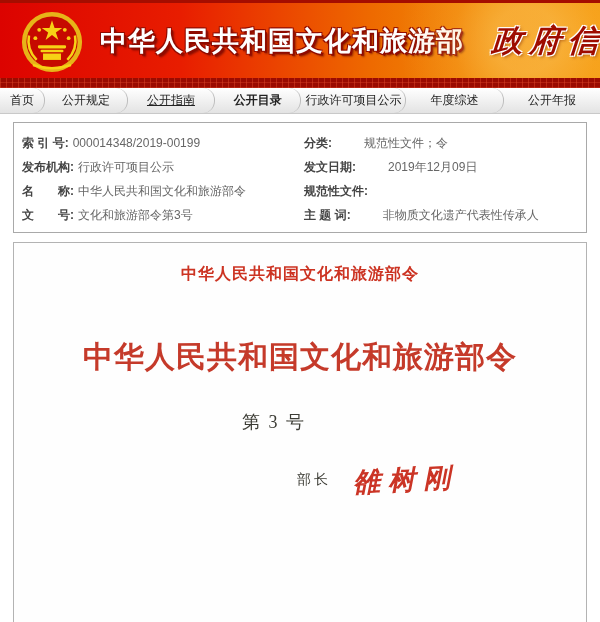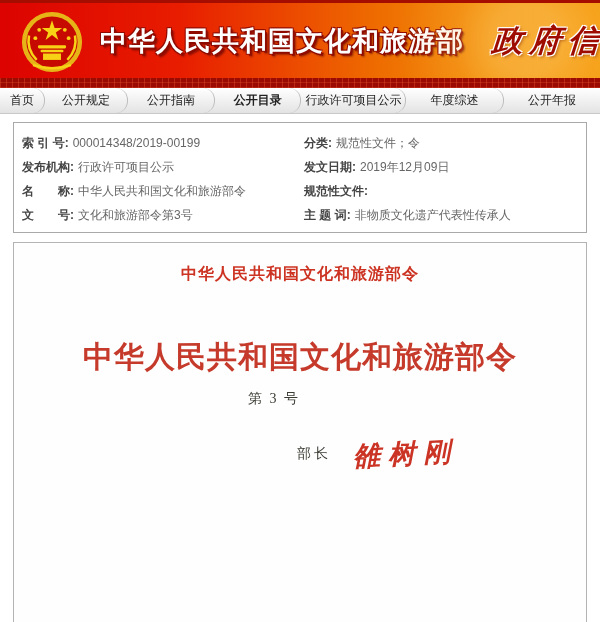--- a/index.html
+++ b/index.html
@@ -46,53 +46,53 @@
   .nav{
     display:flex;height:25px;align-items:stretch;
     background:linear-gradient(#ffffff,#e3e3e3);
     border-bottom:1px solid #c9c9c9;
   }
   .nav-item{
     display:flex;align-items:center;justify-content:center;
     font-size:12px;color:#222;cursor:pointer;
     border-right:1px solid #bdbdbd;white-space:nowrap;padding:8px 4px;box-sizing:border-box;border-radius:12px;
   }
-  .n0{flex:0 0 45px;} .n1{flex:1.05;} .n2{flex:1.1;} .n3{flex:1.1;font-weight:bold;}
+  .n0{flex:0 0 45px;} .n1{flex:1.05;} .n2{flex:1.1;text-decoration:underline;} .n3{flex:1.1;font-weight:bold;}
   .n4{flex:1.25;} .n5{flex:1.25;} .n6{flex:1.25;border-right:none;}
   
   .meta-box{
     margin:8px 13px 0 13px;
     border:1px solid #a9a9a9;background:#ffffff;
     padding:8px 0 5px 0;
   }
   .meta-row{display:flex;height:24px;align-items:center;font-size:12px;}
   .meta-cell{display:flex;align-items:center;overflow:hidden;white-space:nowrap;}
   .meta-cell.left{flex:0 0 278px;padding-left:8px;}
-  .meta-cell.right{flex:1;padding-left:4px;}
+  .meta-cell.right{flex:1;padding-left:4px;gap:28px;}
   .meta-label{font-weight:bold;color:#444;}
   .meta-value{color:#666;margin-left:4px;}
   
   .doc-box{
     margin:9px 13px 0 13px;height:400px;box-sizing:border-box;
     border:1px solid #b3b3b3;background:#fefefe;
     font-family:"Liberation Serif", serif;
     position:relative;
   }
   .doc-header{
     margin-top:21px;text-align:center;
     font-family:"Liberation Sans", sans-serif;
     font-size:16px;font-weight:bold;color:#cc3322;letter-spacing:1px;
   }
   .doc-big-title{
     margin-top:52px;text-align:center;
     font-size:30px;font-weight:bold;color:#c53a2a;letter-spacing:1px;
   }
   .doc-number{
-    margin-top:12px;text-align:center;width:310px;margin-left:105px;
-    font-size:14px;color:#3c3c35;letter-spacing:2px;
+    margin-top:32px;text-align:center;width:310px;margin-left:105px;
+    font-size:18px;color:#3c3c35;letter-spacing:2px;
   }
   .doc-body{
     width:295px;margin:20px 0 0 112px;
     font-size:14.5px;line-height:34px;color:#42423b;
     text-align:justify;text-indent:2em;letter-spacing:.5px;
   }
   .doc-sign-row{
     margin:28px 0 0 283px;display:flex;align-items:center;
   }
   .sign-title{font-size:14px;color:#3c3c35;letter-spacing:3px;}

